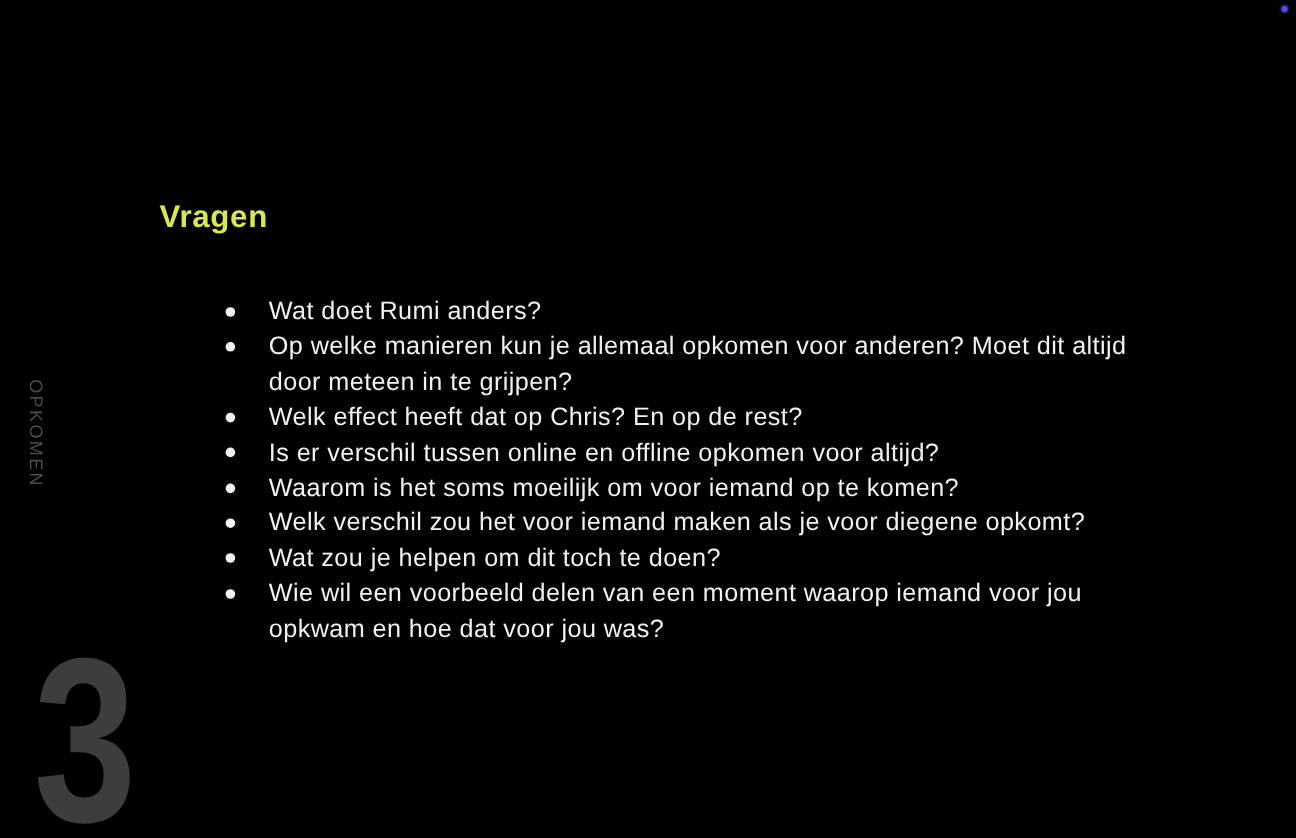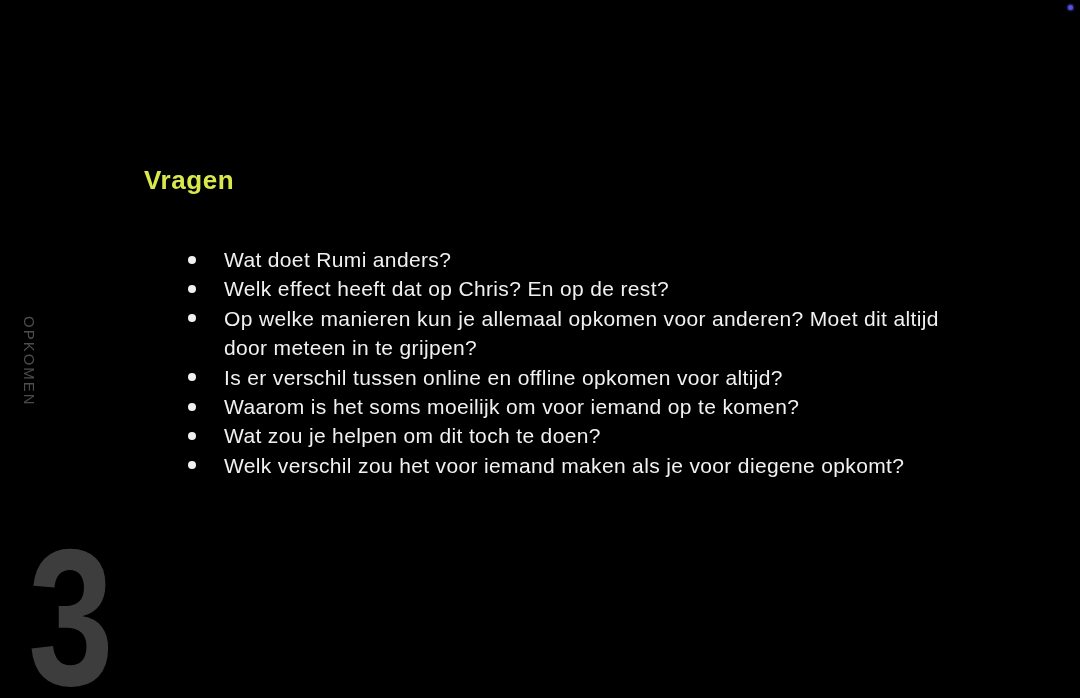--- a/index.html
+++ b/index.html
@@ -19,21 +19,21 @@
   .slide {
     position: relative;
     width: 1080px;
     height: 698px;
     background: var(--background);
     overflow: hidden;
     font-family: "Liberation Sans", sans-serif;
   }
   .title {
     position: absolute;
-    left: 144px;
+    left: 133px;
     top: 165px;
     margin: 0;
     font-size: 26px;
     font-weight: 700;
     letter-spacing: 0.6px;
     color: var(--title-accent);
   }
   .questions {
     position: absolute;
     left: 184px;
@@ -110,43 +110,47 @@
 
   <ul class="questions">
 
       <li class="question">
         <span class="bullet"></span>
         <span class="q-text">Wat doet Rumi anders?</span>
       </li>
 
       <li class="question">
         <span class="bullet"></span>
-        <span class="q-text">Welk effect heeft dat op Chris? En op de rest?</span>
+        <span class="q-text">Op welke manieren kun je allemaal opkomen voor anderen? Moet dit altijd door meteen in te grijpen?</span>
       </li>
 
       <li class="question">
         <span class="bullet"></span>
-        <span class="q-text">Op welke manieren kun je allemaal opkomen voor anderen? Moet dit altijd door meteen in te grijpen?</span>
+        <span class="q-text">Welk effect heeft dat op Chris? En op de rest?</span>
       </li>
 
       <li class="question">
         <span class="bullet"></span>
         <span class="q-text">Is er verschil tussen online en offline opkomen voor altijd?</span>
       </li>
 
       <li class="question">
         <span class="bullet"></span>
         <span class="q-text">Waarom is het soms moeilijk om voor iemand op te komen?</span>
       </li>
 
       <li class="question">
         <span class="bullet"></span>
+        <span class="q-text">Welk verschil zou het voor iemand maken als je voor diegene opkomt?</span>
+      </li>
+
+      <li class="question">
+        <span class="bullet"></span>
         <span class="q-text">Wat zou je helpen om dit toch te doen?</span>
       </li>
 
       <li class="question">
         <span class="bullet"></span>
-        <span class="q-text">Welk verschil zou het voor iemand maken als je voor diegene opkomt?</span>
+        <span class="q-text">Wie wil een voorbeeld delen van een moment waarop iemand voor jou opkwam en hoe dat voor jou was?</span>
       </li>
-
     </ul>
 
 </div>
 
 </body></html>

